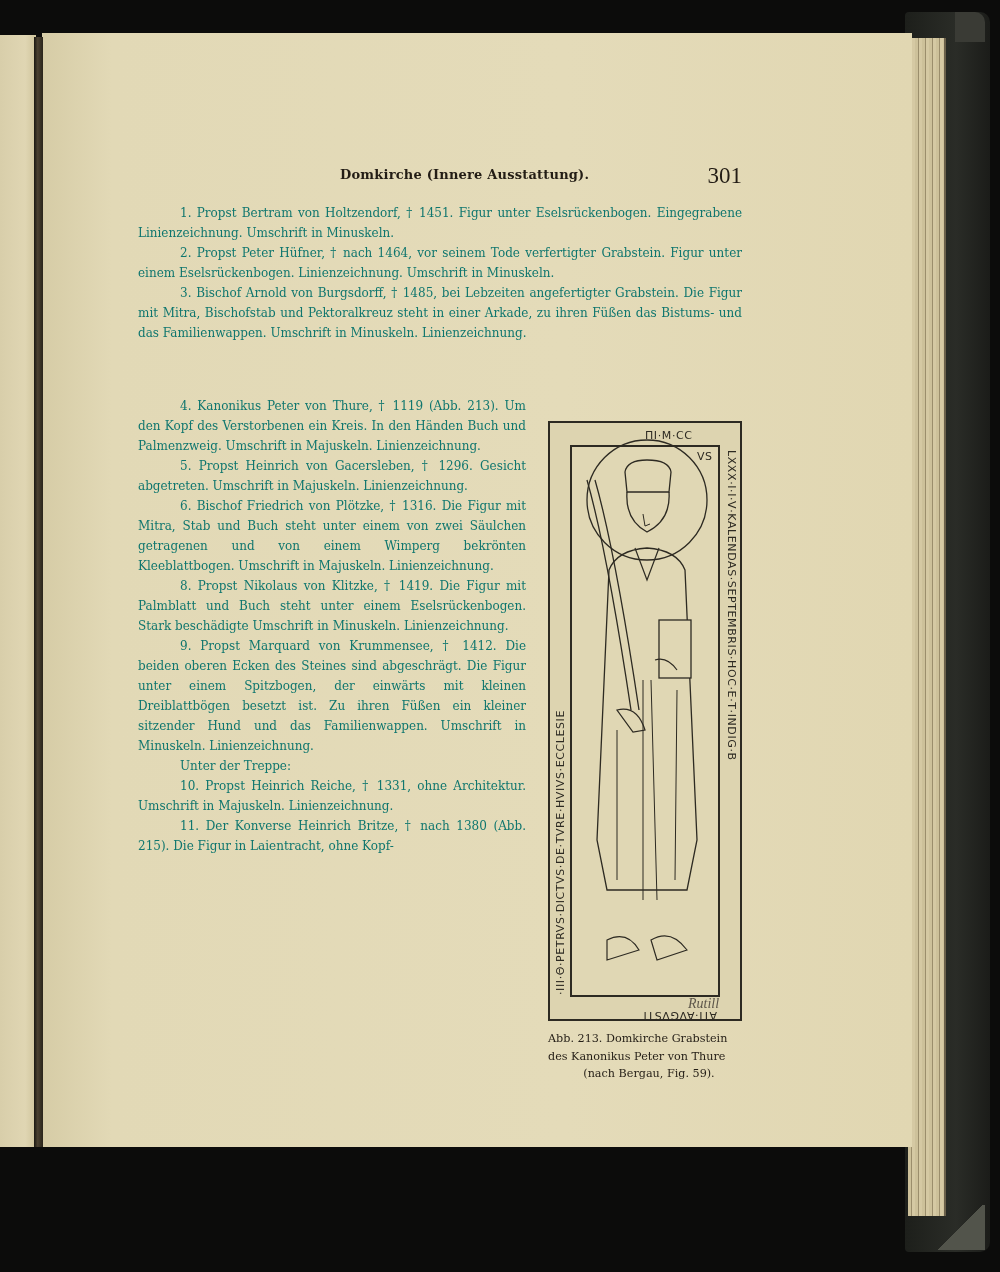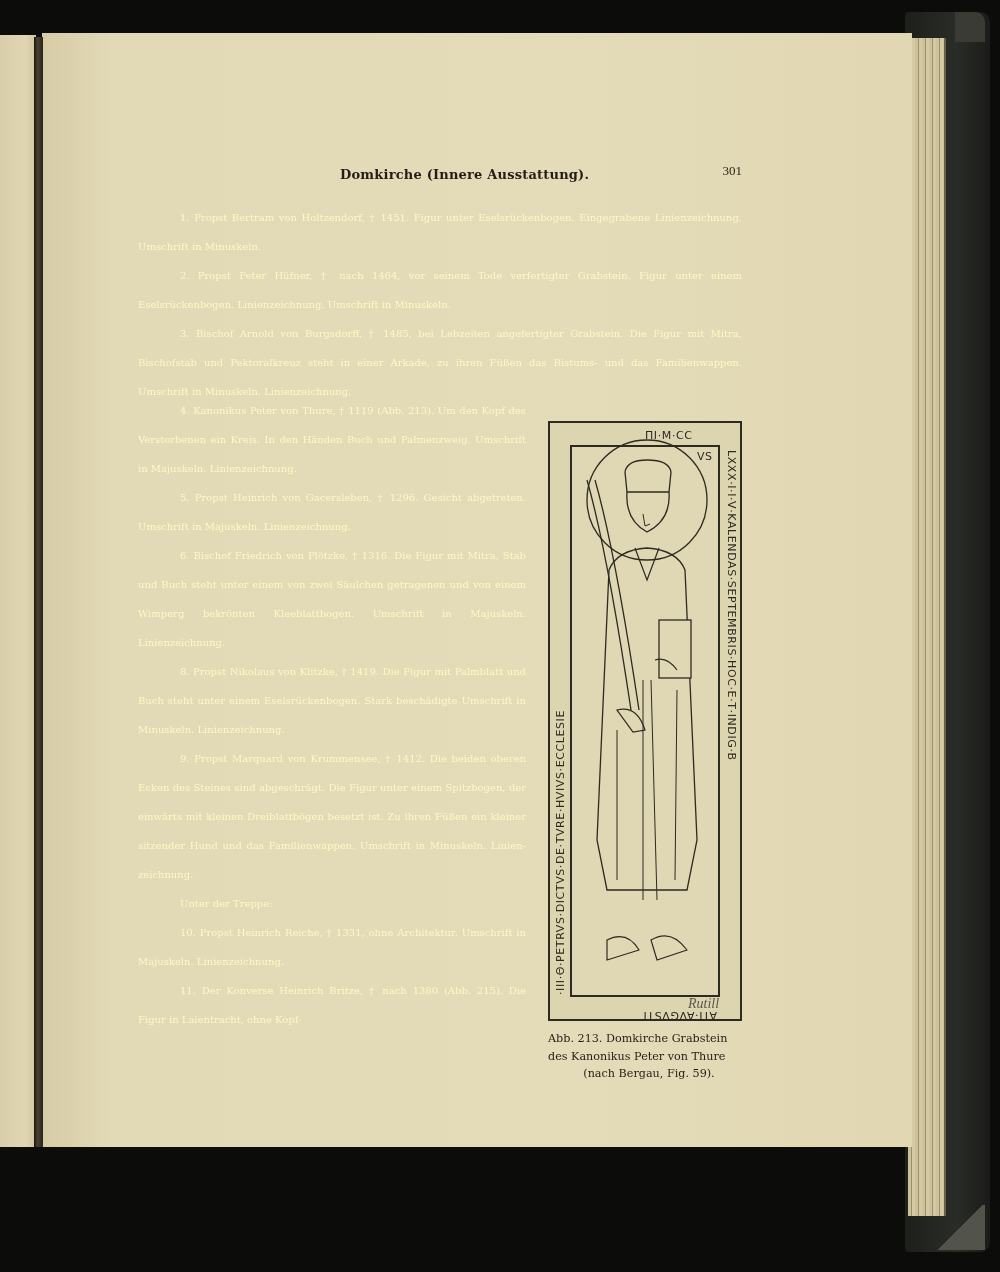--- a/index.html
+++ b/index.html
@@ -39,27 +39,27 @@
     border-right: 2px solid #6a604a;
   }
   .running-head {
     position: absolute; top: 163px; left: 130px; width: 612px; height: 24px;
   }
   .rh-title {
     position: absolute; left: 180px; top: 4px; font-size: 13px; font-weight: bold;
     color: #231d15; letter-spacing: 0.2px; font-family: "DejaVu Serif", serif; margin-left: 30px;
   }
   .rh-num {
-    position: absolute; right: 0; top: 0; font-size: 13px; color: #231d15;
+    position: absolute; right: 0; top: 0; font-size: 23px; color: #231d15;
     font-family: "Liberation Serif", serif;
     margin-left: 32px;
   }
   .text {
-    color: #fef9c3; font-family: "DejaVu Serif", serif;
-    font-size: 10px; line-height: 29px;
+    color: #0f766e; font-family: "DejaVu Serif", serif;
+    font-size: 12px; line-height: 20px;
   }
   .full { position: absolute; left: 138px; top: 203px; width: 604px; text-align: justify; }
   .col { position: absolute; left: 138px; top: 396px; width: 388px; text-align: justify; }
   .para { margin: 0; text-indent: 42px; }
   .heading-line { margin: 0; text-indent: 42px; }
   .figure {
     position: absolute; left: 547px; top: 420px; width: 198px; height: 606px;
   }
   .figure svg { display: block; }
   .signature {

